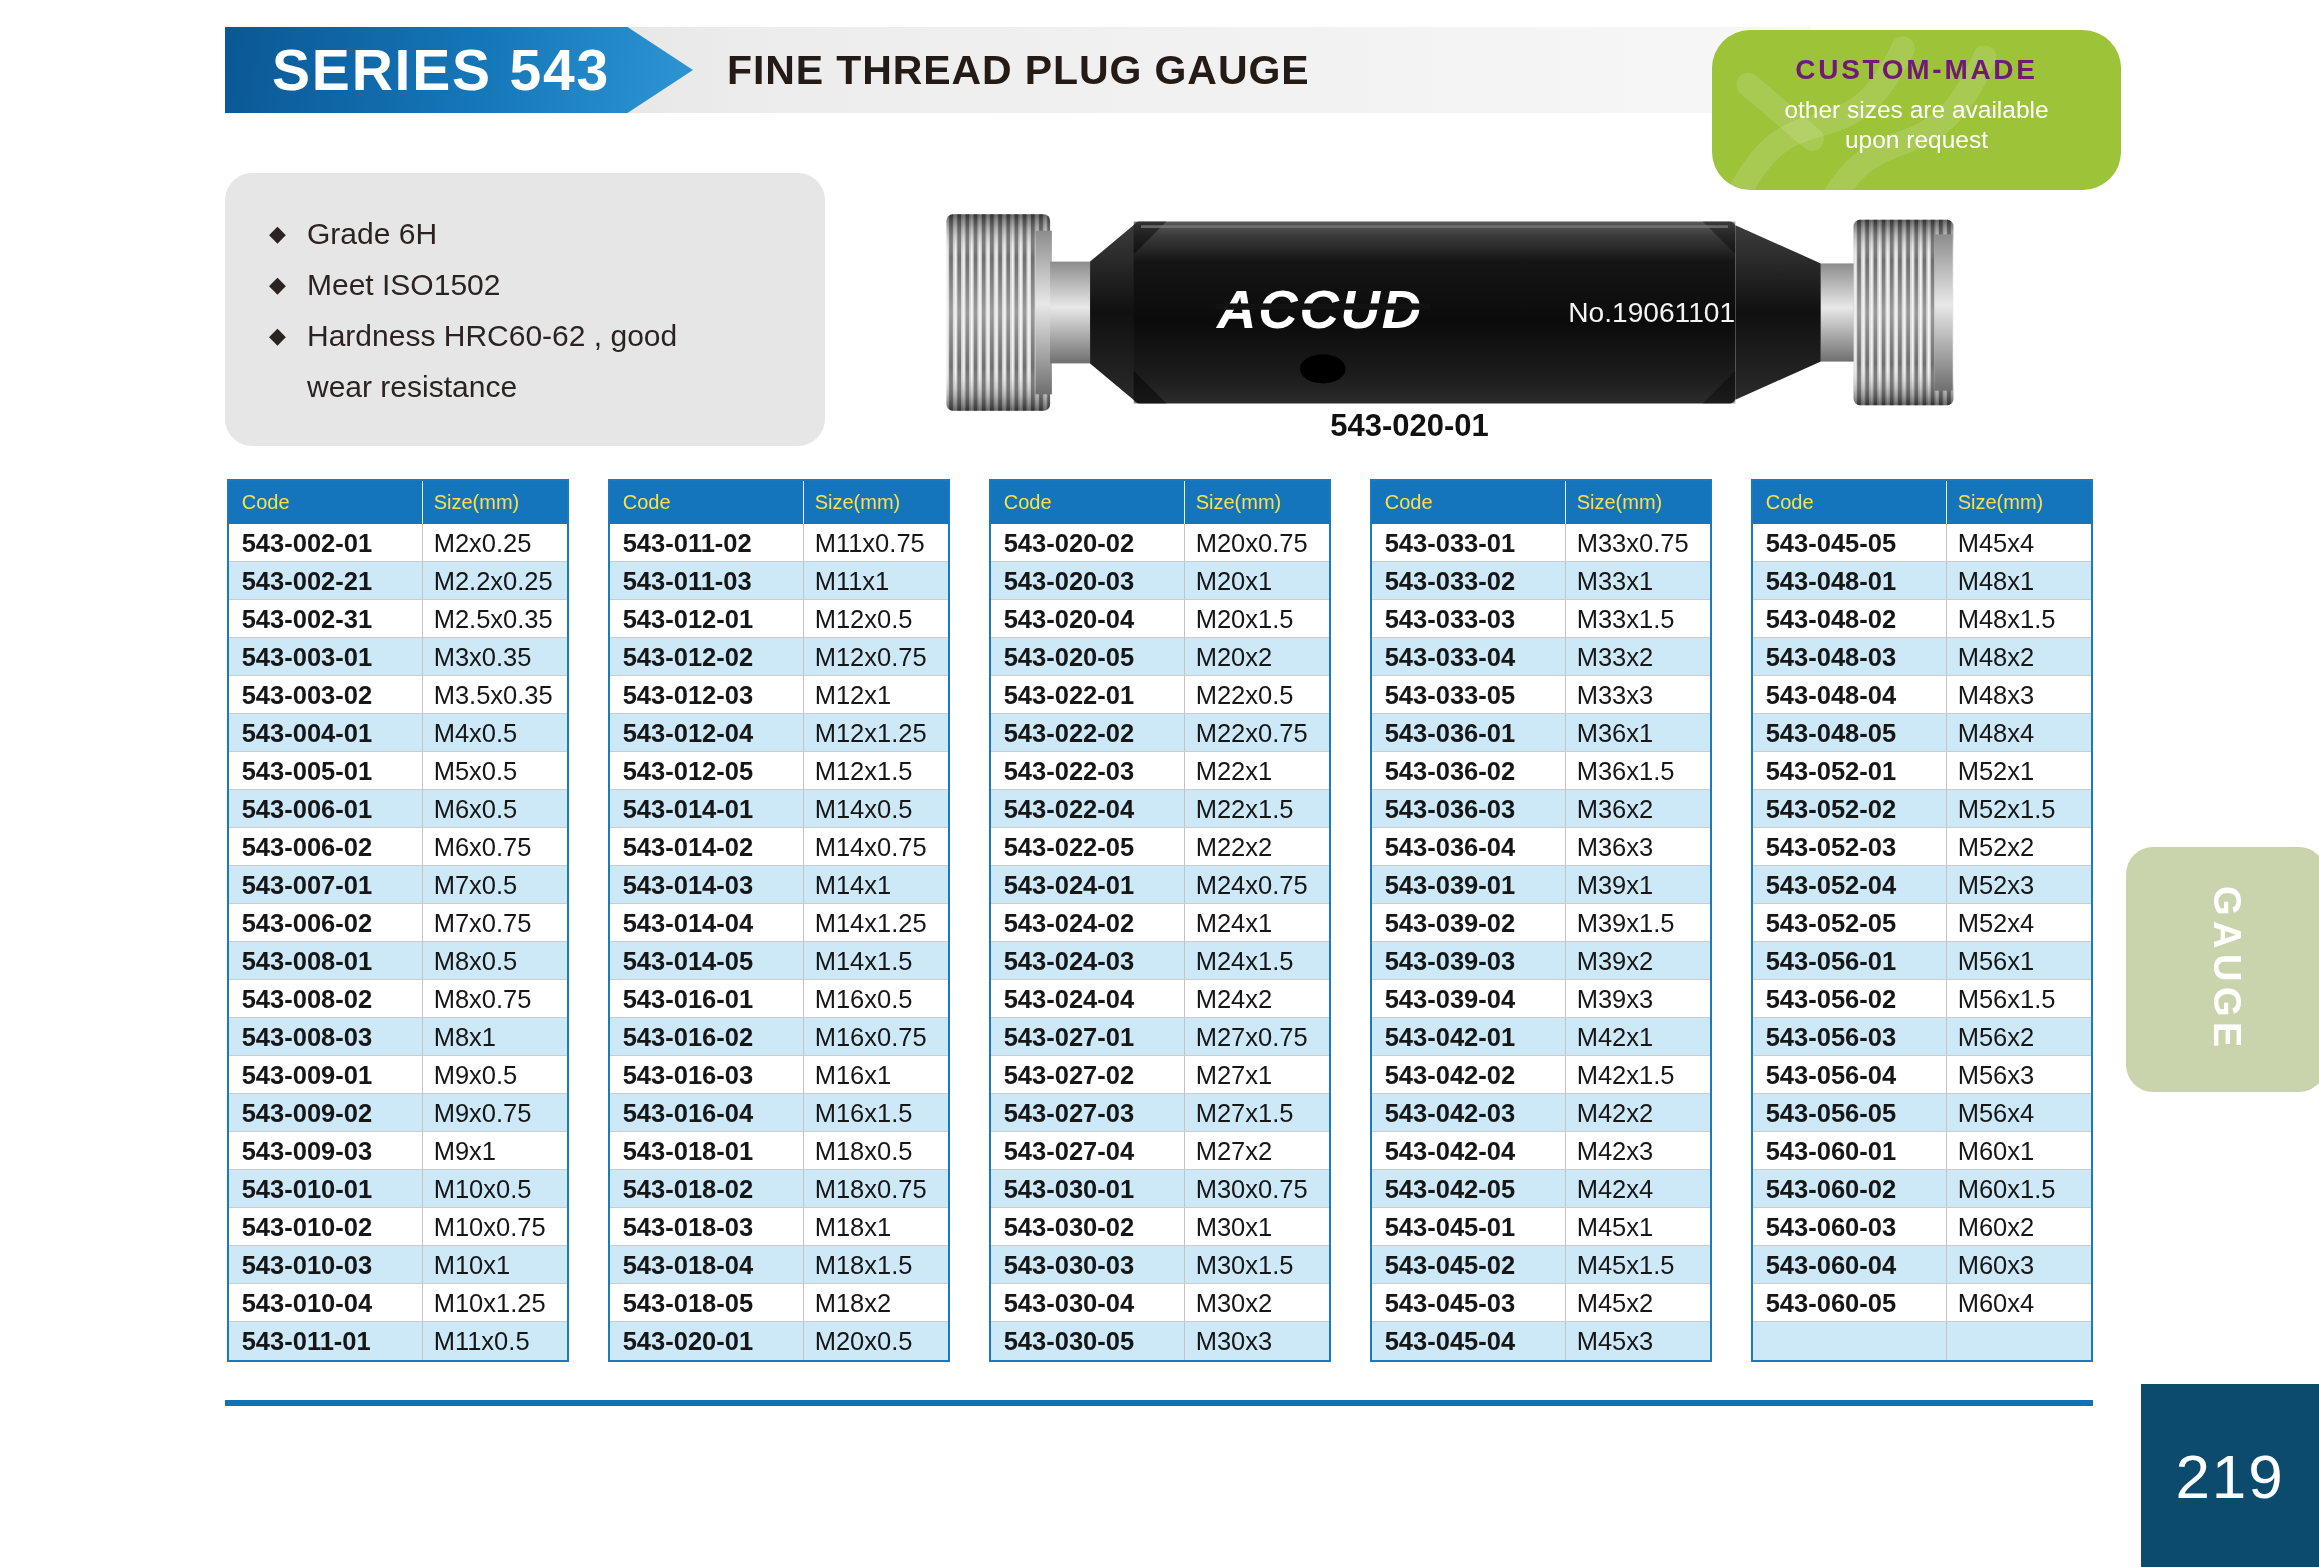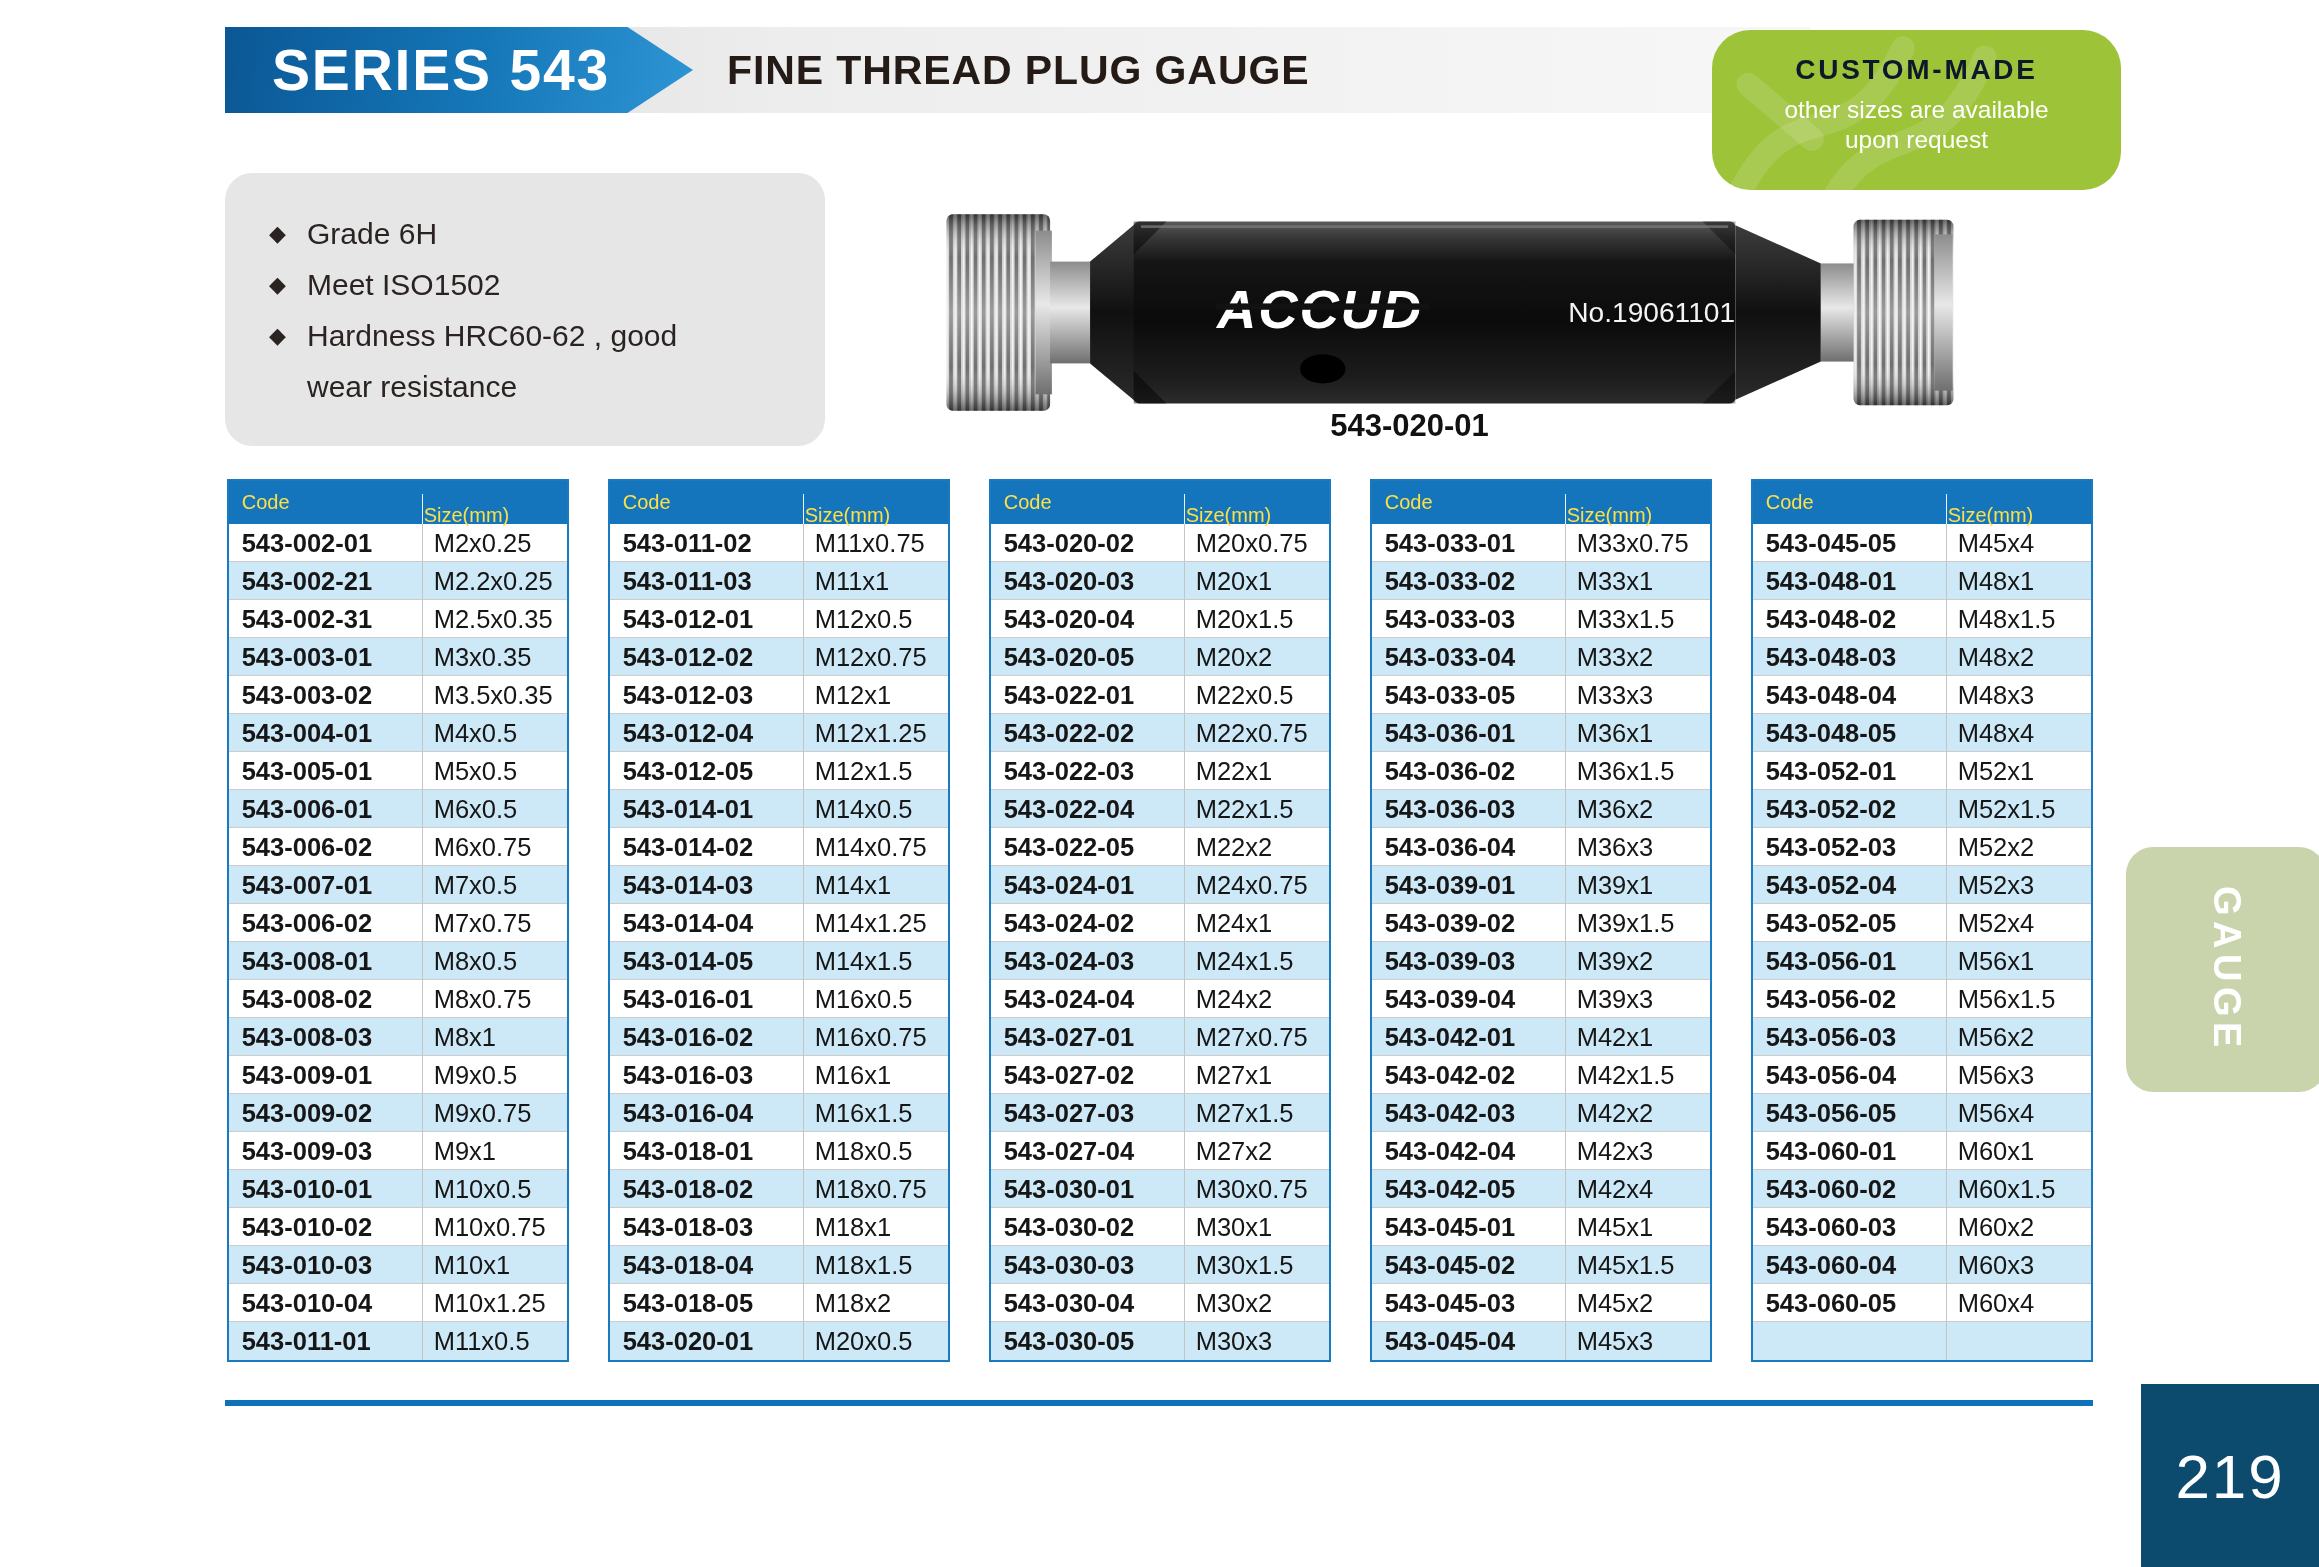--- a/index.html
+++ b/index.html
@@ -14,41 +14,41 @@
     background:linear-gradient(100deg,#0b5795 0%,#1577b8 55%,#2e95d5 100%);}
   .series-label{position:absolute;left:272px;top:27px;height:86px;line-height:86px;
     color:#ffffff;font-size:57px;font-weight:bold;letter-spacing:1.8px;white-space:nowrap;}
   .page-title{position:absolute;left:727px;top:27px;height:98px;line-height:86px;
     color:#241a16;font-size:41px;font-weight:bold;letter-spacing:0.9px;white-space:nowrap;}
 
   
   .badge{position:absolute;left:1712px;top:30px;width:409px;height:160px;border-radius:38px;
     background:#9dc339;overflow:hidden;text-align:center;}
   .badge svg{position:absolute;left:0;top:0;}
-  .badge-title{position:relative;margin-top:23.6px;color:#0f172a;font-size:28px;font-weight:bold;letter-spacing:2.7px;}
+  .badge-title{position:relative;margin-top:23.6px;color:#701a75;font-size:28px;font-weight:bold;letter-spacing:2.7px;}
   .badge-line{position:relative;color:#ffffff;font-size:24.5px;line-height:30px;}
   .badge-line.first{margin-top:9px;}
 
   
   .features{position:absolute;left:225px;top:173px;width:600px;height:273px;border-radius:27px;
     background:#e6e6e7;padding:35px 0 0 44px;box-sizing:border-box;}
   .feature{display:flex;color:#2a2321;font-size:30px;line-height:51px;}
   .feature .bullet{width:38px;font-size:22px;color:#2a2321;flex:none;}
   .feature .ftext{width:427px;}
 
   
   .product{position:absolute;left:941px;top:207px;width:1018px;height:211px;}
   .caption{position:absolute;left:1264px;top:408px;width:291px;text-align:center;
     font-size:31px;font-weight:bold;color:#111111;}
 
   
   .spec-table{position:absolute;top:479px;width:342px;border:2.7px solid #1a7ac0;box-sizing:border-box;background:#ffffff;}
   .t-head{display:flex;height:43px;background:#1474bc;color:#fde047;font-weight:normal;font-size:20px;}
   .t-head .c1{width:57%;line-height:43px;padding-left:12.7px;box-sizing:border-box;}
-  .t-head .c2{width:43%;line-height:43px;padding-left:1px;box-sizing:border-box;border-left:1.8px solid #eaf4fb;margin-top:13px;}
+  .t-head .c2{width:43%;line-height:43px;padding-left:11px;box-sizing:border-box;border-left:1.8px solid #eaf4fb;}
   .t-row{display:flex;height:38px;font-size:25.5px;}
   .t-row.alt{background:#cde8f6;}
   .t-row .c1{width:57%;line-height:38px;padding-left:12.7px;box-sizing:border-box;
     font-weight:bold;color:#161616;border-bottom:0.9px solid #cccccc;}
   .t-row .c2{width:43%;line-height:38px;padding-left:11px;box-sizing:border-box;
     color:#161616;border-left:0.9px solid #c4c4c4;border-bottom:0.9px solid #cccccc;}
   .t-row:last-child .c1,.t-row:last-child .c2{border-bottom:none;}
 
   
   .side-tab{position:absolute;left:2126px;top:847px;width:200px;height:245px;border-radius:27px;

